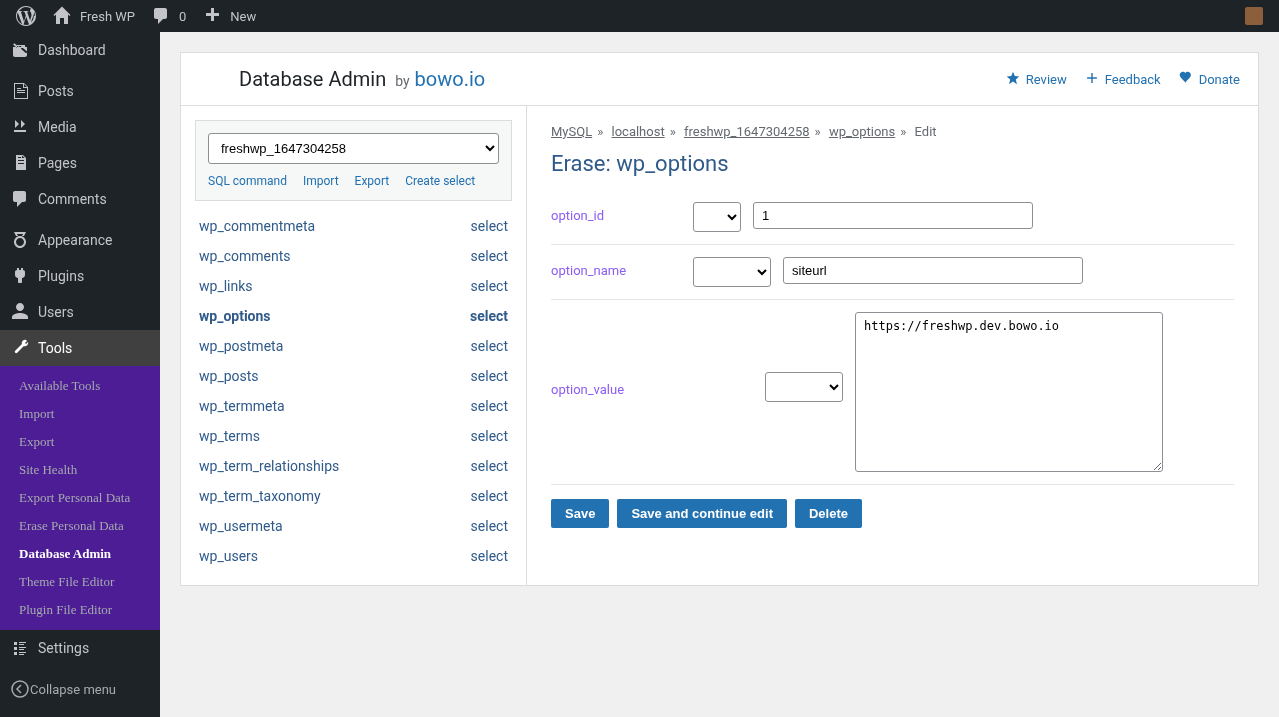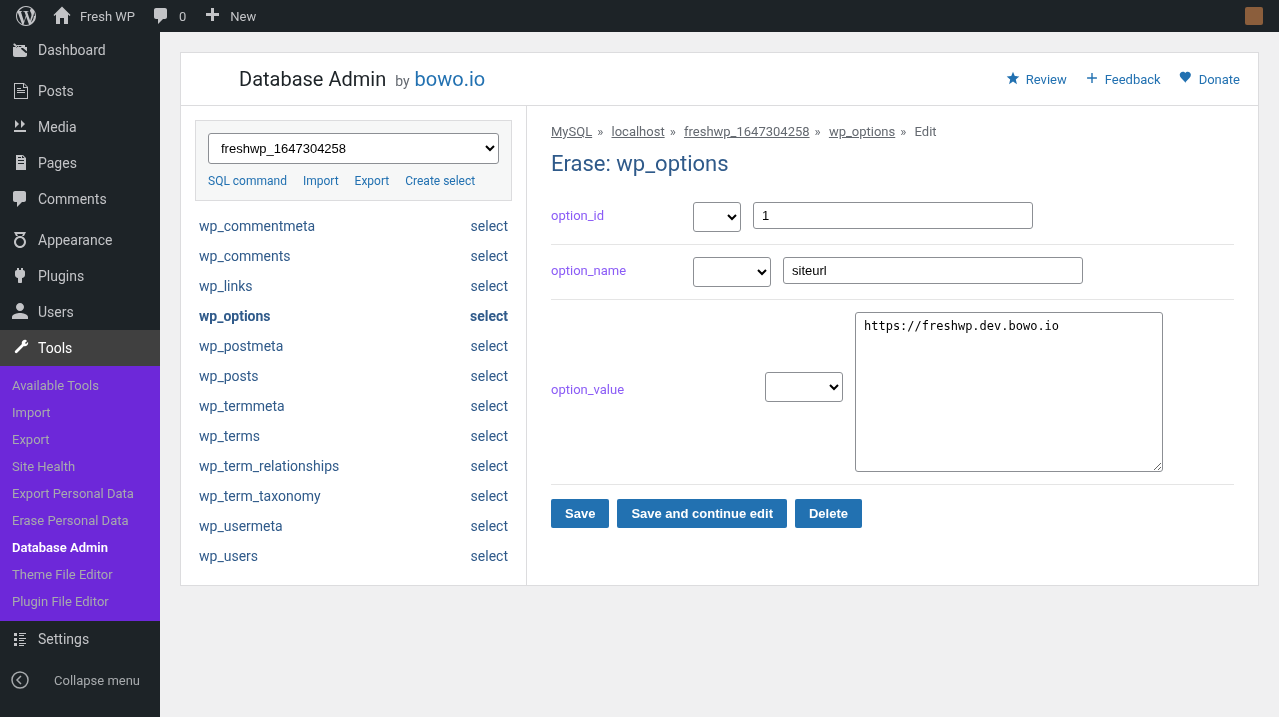--- a/index.html
+++ b/index.html
@@ -8,24 +8,24 @@
 .toolbar-left { display: flex; align-items: center; gap: 0; }
 .toolbar-item { display: flex; align-items: center; gap: 8px; padding: 0 8px; height: 32px; cursor: pointer; color: #c3c4c7; font-size: 13px; }
 .toolbar-right { display: flex; align-items: center; }
 .avatar { width: 18px; height: 18px; background: #8b5e3c; border-radius: 2px; }
 .container { display: flex; min-height: calc(100vh - 32px); }
 .sidebar { width: 160px; background: #1d2327; color: #c3c4c7; flex-shrink: 0; }
 .sidebar-item { display: flex; align-items: center; gap: 8px; padding: 8px 10px; cursor: pointer; font-size: 14px; }
 .sidebar-item.current { background: #404040; color: #fff; position: relative; }
 .sidebar-item.current::after { content: ""; position: absolute; right: -8px; top: 50%; transform: translateY(-50%); border: 8px solid transparent; border-right-color: #f0f0f1; }
 .sidebar-sep { height: 5px; }
-.sidebar-sub { background: #6d28d9; padding: 6px 0; }
+.sidebar-sub { background: #4c1d95; padding: 6px 7px; font-family: Liberation Serif, serif; }
 .sidebar-sub-item { padding: 6px 12px; cursor: pointer; color: #a7aaad; font-size: 13px; }
 .sidebar-sub-item.active { color: #fff; font-weight: 600; }
-.collapse { display: flex; align-items: center; gap: 24px; padding: 8px 10px; cursor: pointer; color: #a7aaad; font-size: 13px; }
+.collapse { display: flex; align-items: center; gap: 0; padding: 8px 10px; cursor: pointer; color: #a7aaad; font-size: 13px; }
 .main { flex: 1; padding: 20px; }
 .card { background: #fff; border: 1px solid #dcdcde; }
 .card-header { display: flex; justify-content: space-between; align-items: center; padding: 14px 18px; border-bottom: 1px solid #dcdcde; }
 .card-title { font-size: 20px; font-weight: 400; color: #1d2327; margin-left: 40px; }
 .card-title-by { font-size: 14px; color: #646970; margin-left: 4px; }
 .card-title-link { color: #2271b1; }
 .header-links { display: flex; gap: 18px; }
 .header-link { color: #2271b1; cursor: pointer; display: flex; align-items: center; gap: 6px; font-size: 13px; }
 .card-body { display: flex; }
 .db-panel { width: 346px; border-right: 1px solid #dcdcde; padding: 14px; }

